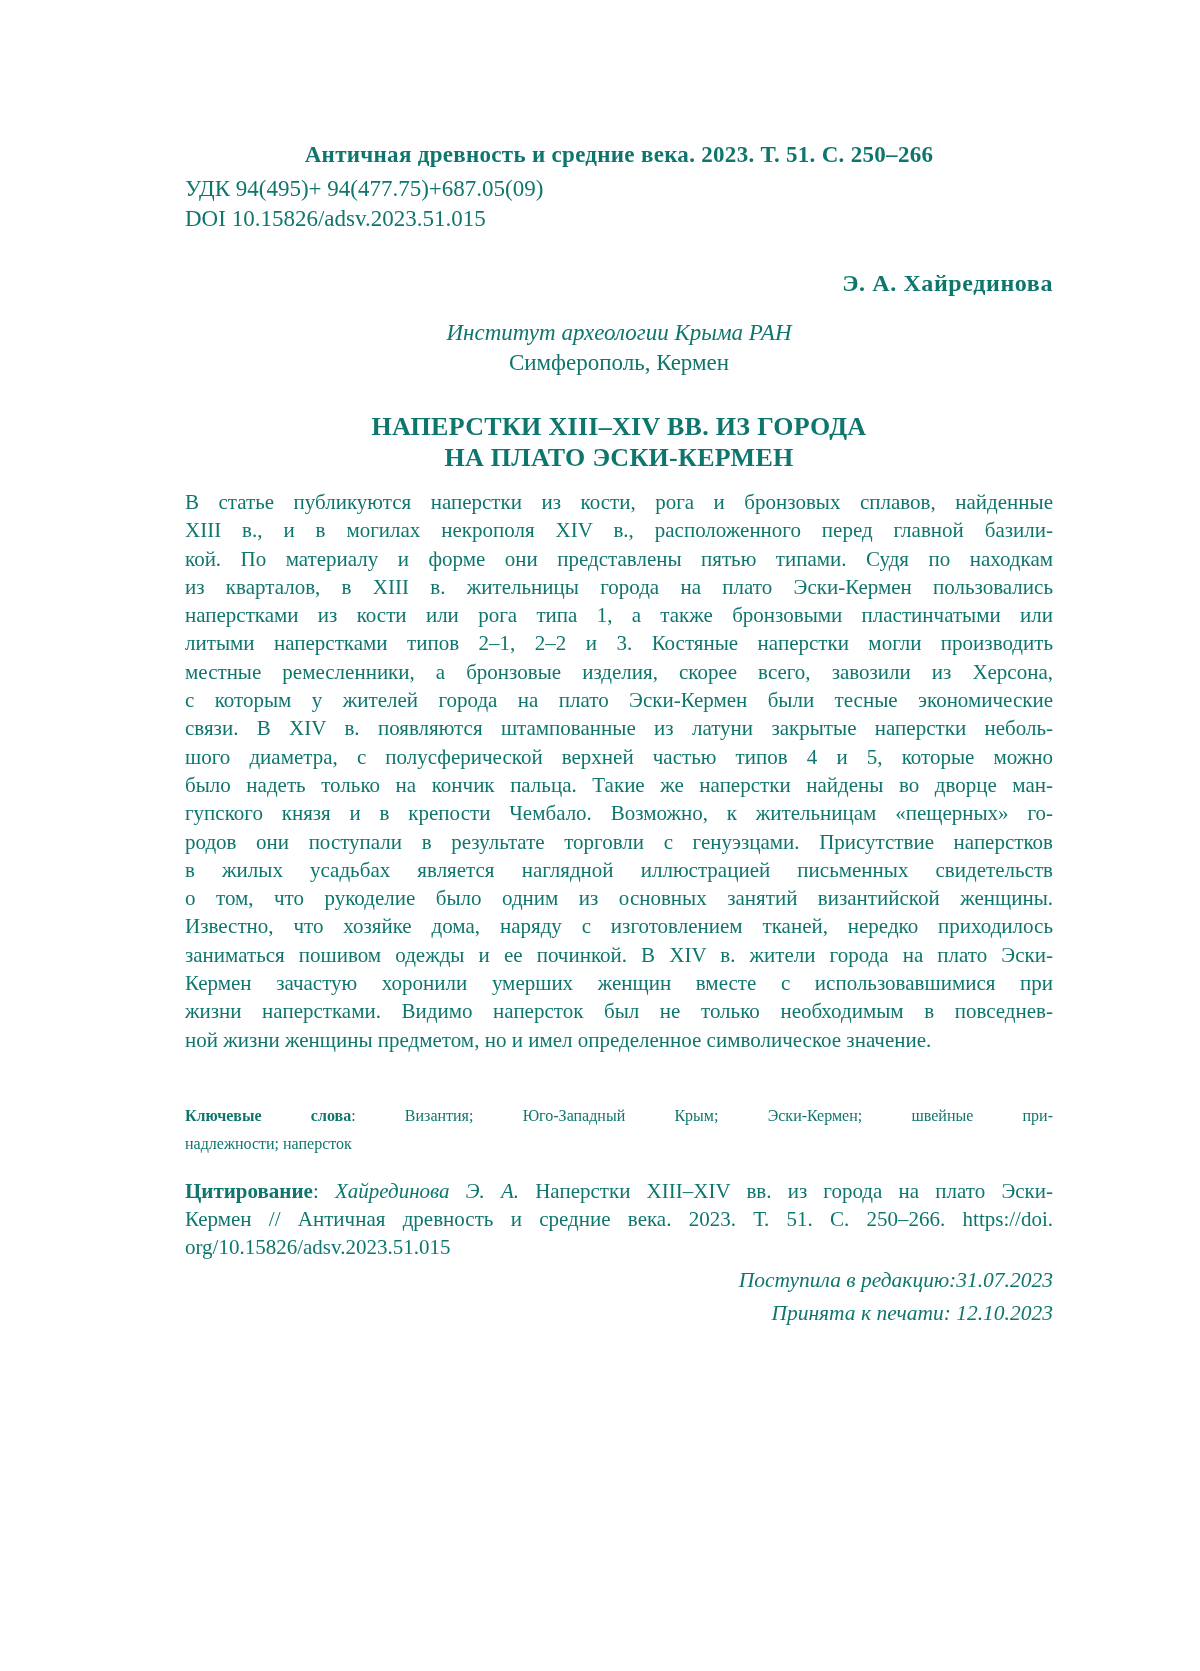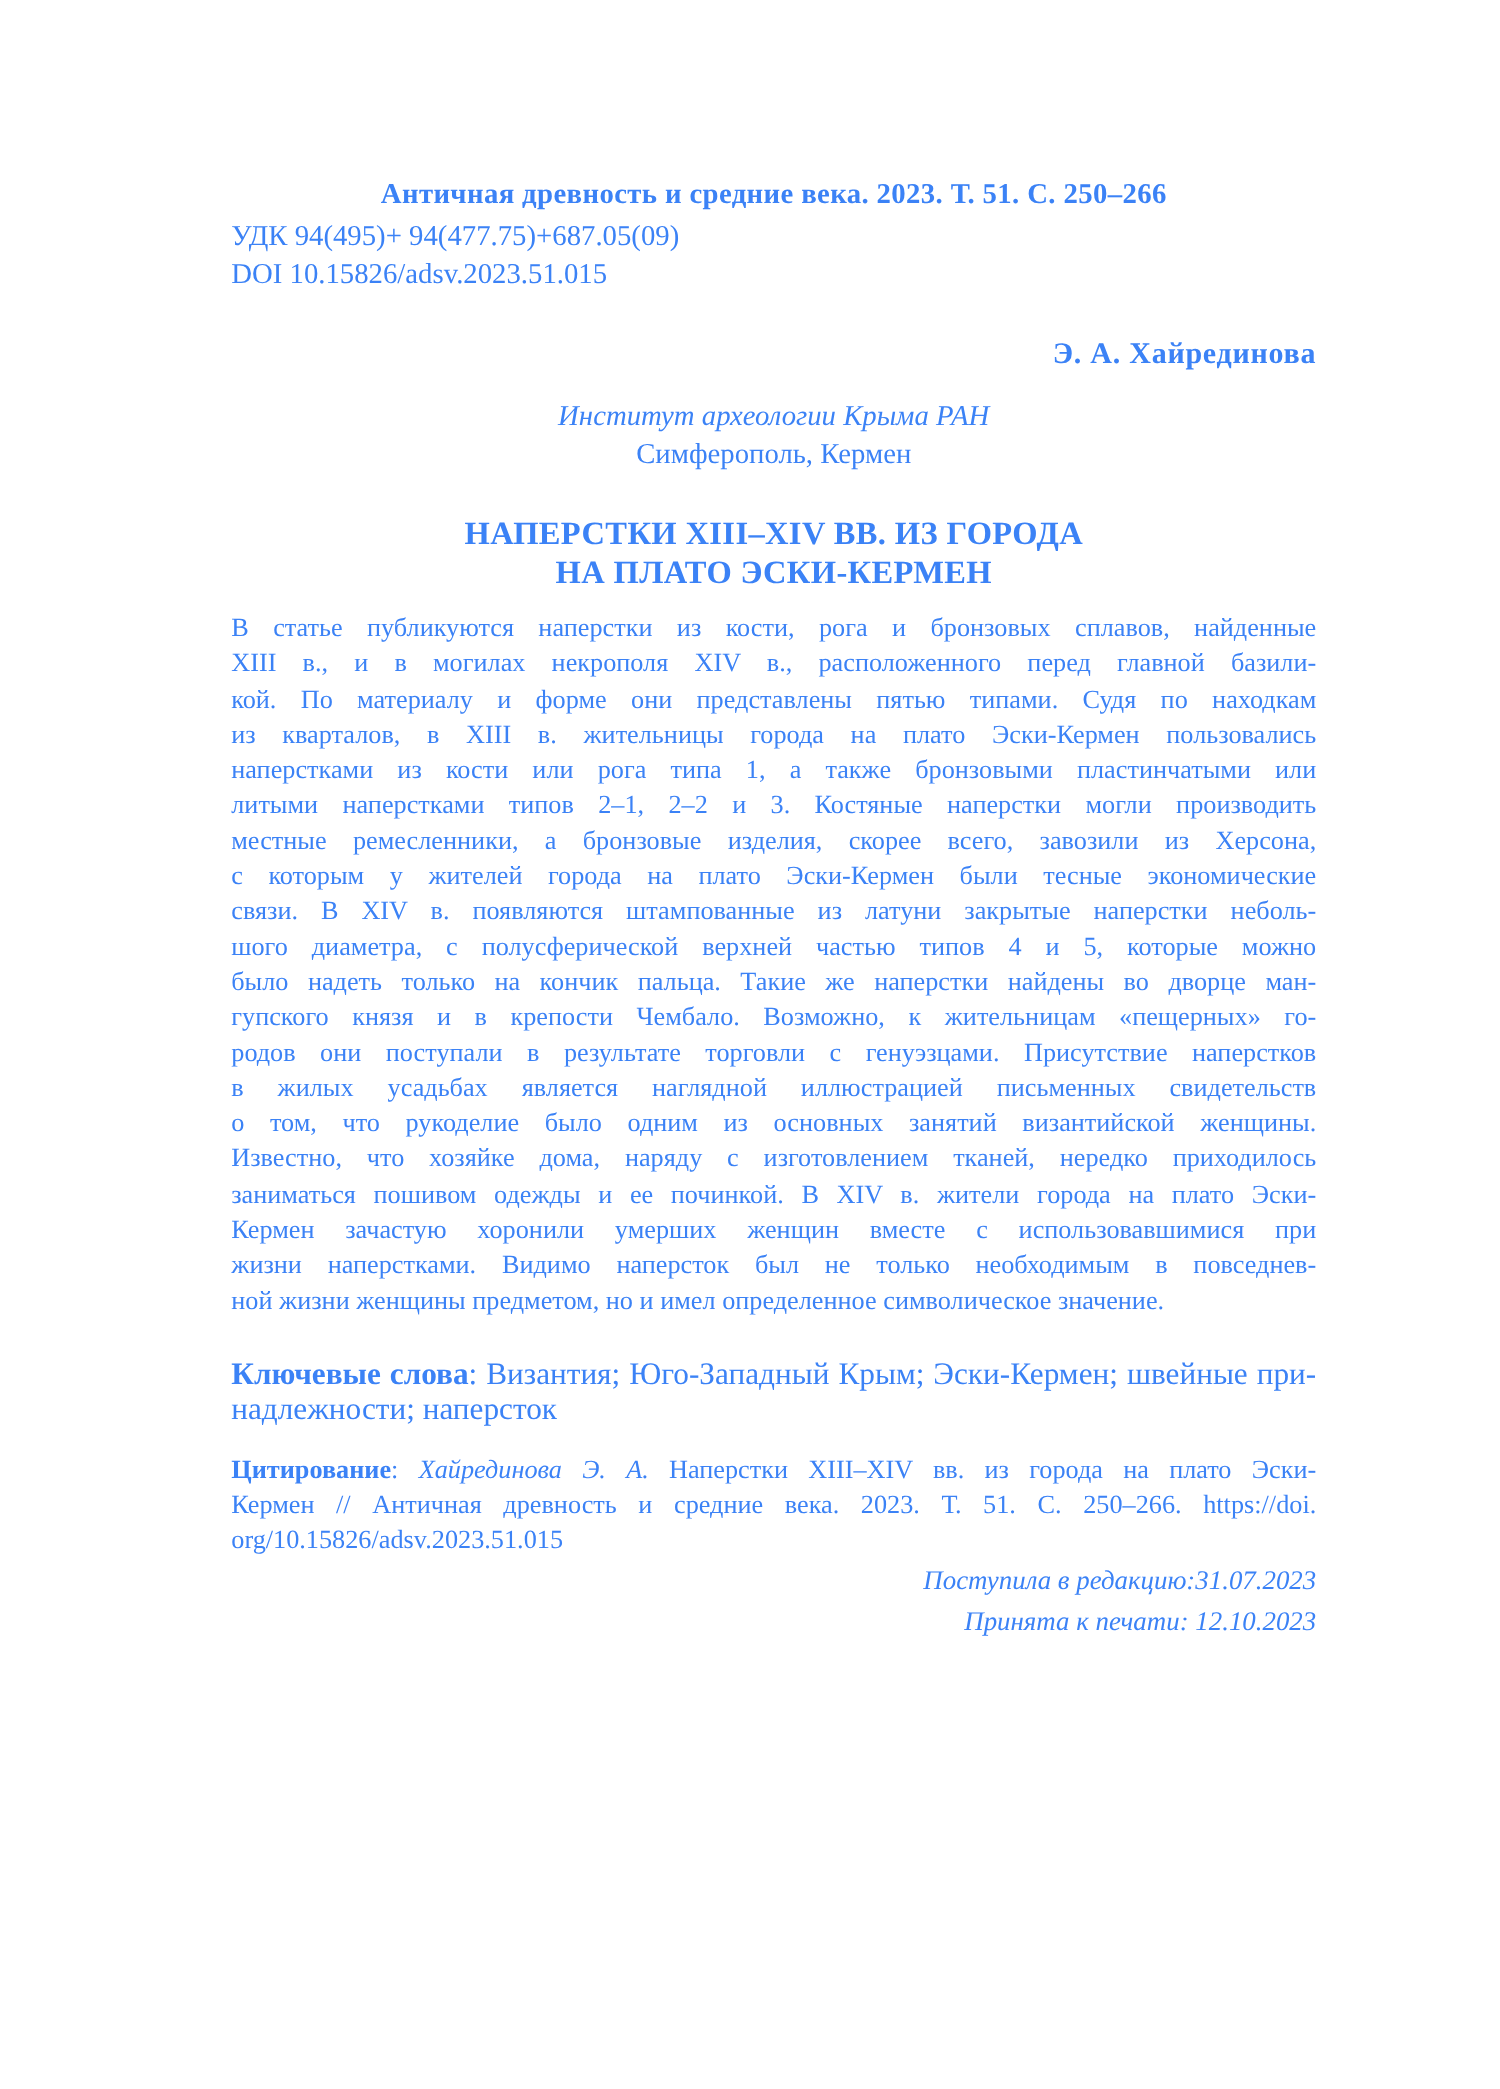--- a/index.html
+++ b/index.html
@@ -1,21 +1,21 @@
 <!DOCTYPE html>
 <html lang="ru"><head>
 <meta charset="utf-8">
 <style>
   html, body { margin: 0; padding: 0; background: #ffffff; }
   .sheet {
     position: relative;
     width: 1200px;
     height: 1405px;
     background: #ffffff;
-    color: #3b82f6;
+    color: #0f766e;
     font-family: "Liberation Serif", "DejaVu Serif", serif;
     overflow: hidden;
   }
   .content {
     position: absolute;
     left: 185px;
     top: 0;
     width: 868px;
   }
   .running-head {
@@ -59,21 +59,21 @@
     margin-top: 15px;
     font-size: 21px;
     line-height: 28.3px;
   }
   .jline {
     text-align: justify;
     text-align-last: justify;
     white-space: normal;
   }
   .lline { text-align: left; }
-  .keywords { margin-top: 32px; font-size: 25px; line-height: 28.3px; }
+  .keywords { margin-top: 48px; font-size: 16px; line-height: 28.3px; }
   .citation { margin-top: 18px; font-size: 21px; line-height: 28.3px; }
   .b { font-weight: bold; }
   .i { font-style: italic; }
   .dates {
     margin-top: 3px;
     font-size: 21.5px;
     font-style: italic;
     line-height: 33px;
     text-align: right;
   }

